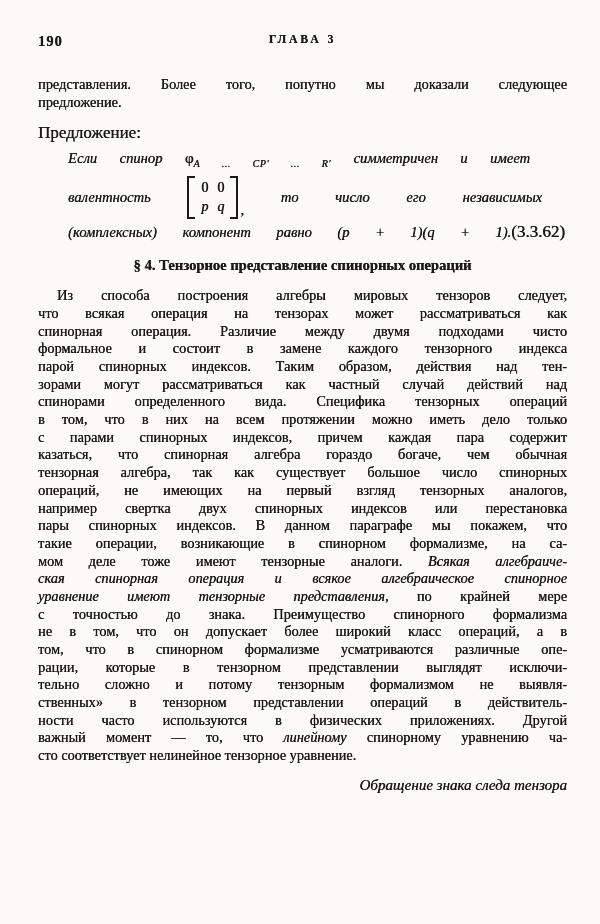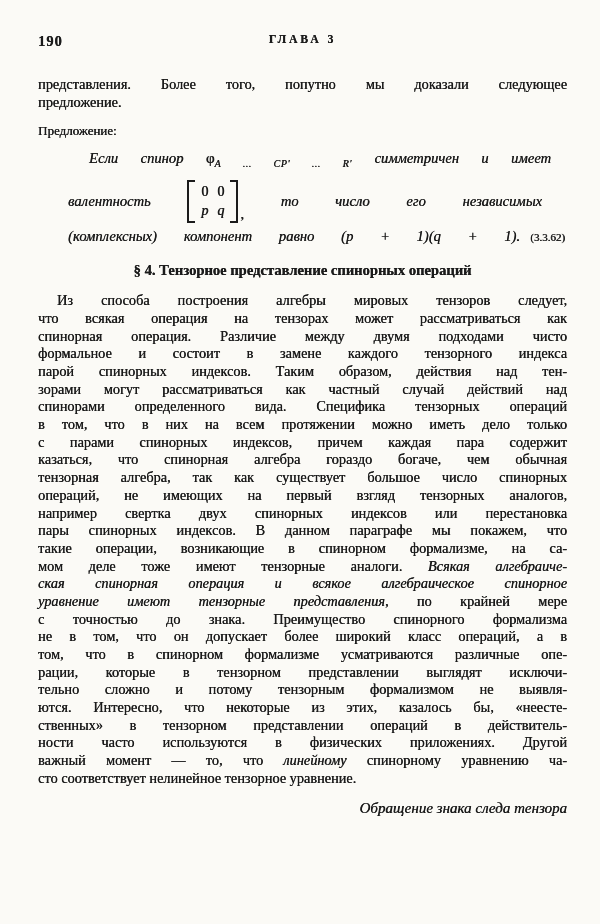--- a/index.html
+++ b/index.html
@@ -37,41 +37,41 @@
     height: 17.7px;
     text-align: justify;
     text-align-last: justify;
     white-space: nowrap;
   }
   .jline.ind { text-indent: 19px; margin-top: 13px; }
   .jline.nofill { text-align-last: left; }
 
   .intro { margin-top: 26px; }
 
-  .prop-label { margin-top: 12px; font-size: 13px; }
+  .prop-label { margin-top: 12px; font-size: 17px; }
 
   
   .prop { margin-left: 30px; width: 497px; margin-top: 7px; font-style: italic; }
   .prop-line1 {
-    width: 462px; font-size: 14.6px; line-height: 24px;
-    text-align: justify; text-align-last: justify; margin-left: 21px;
+    width: 462px; font-size: 14.6px; line-height: 16px;
+    text-align: justify; text-align-last: justify;
   }
   .prop-line2 {
     width: 474px; margin-top: 4px;
     display: flex; align-items: center; justify-content: space-between;
     font-size: 14.6px;
   }
   .prop-line3 {
     margin-top: 3px; display: flex; justify-content: space-between;
     align-items: baseline; font-size: 14.6px; line-height: 20px;
   }
   .prop-line3-text {
     width: 452px; text-align: justify; text-align-last: justify;
   }
-  .eq-number { font-style: normal; font-size: 11px; }
+  .eq-number { font-style: normal; font-size: 17px; }
 
   .phi-wrap { white-space: nowrap; }
   .phi { font-style: normal; font-size: 15px; }
   .phi-sub { font-size: 10px; letter-spacing: 0.5px; }
 
   
   .mx { display: inline-flex; align-items: stretch; font-style: normal; }
   .mx-bracket { width: 6px; }
   .mx-bracket.l { border-left: 2.4px solid #1b1b1b; border-top: 2.4px solid #1b1b1b; border-bottom: 2.4px solid #1b1b1b; margin-right: 5px; }
   .mx-bracket.r { border-right: 2.4px solid #1b1b1b; border-top: 2.4px solid #1b1b1b; border-bottom: 2.4px solid #1b1b1b; margin-left: 5px; }
@@ -160,21 +160,20 @@
       <div class="jline"><span>пары спинорных индексов. В данном параграфе мы покажем, что</span></div>
       <div class="jline"><span>такие операции, возникающие в спинорном формализме, на са-</span></div>
       <div class="jline"><span>мом деле тоже имеют тензорные аналоги. </span><span class="it">Всякая алгебраиче-</span></div>
       <div class="jline"><span class="it">ская спинорная операция и всякое алгебраическое спинорное</span></div>
       <div class="jline"><span class="it">уравнение имеют тензорные представления</span><span>, по крайней мере</span></div>
       <div class="jline"><span>с точностью до знака. Преимущество спинорного формализма</span></div>
       <div class="jline"><span>не в том, что он допускает более широкий класс операций, а в</span></div>
       <div class="jline"><span>том, что в спинорном формализме усматриваются различные опе-</span></div>
       <div class="jline"><span>рации, которые в тензорном представлении выглядят исключи-</span></div>
       <div class="jline"><span>тельно сложно и потому тензорным формализмом не выявля-</span></div>
-      <div class="jline"><span>ются. Интересно, что некоторые из этих, казалось бы, «неесте-</span></div>
       <div class="jline"><span>ственных» в тензорном представлении операций в действитель-</span></div>
       <div class="jline"><span>ности часто используются в физических приложениях. Другой</span></div>
       <div class="jline"><span>важный момент — то, что</span><span class="it"> линейному</span><span> спинорному уравнению ча-</span></div>
       <div class="jline nofill"><span>сто соответствует нелинейное тензорное уравнение.</span></div>
     </div>
 
   <div class="subsection-heading">Обращение знака следа тензора</div>
 
 
 </div>

